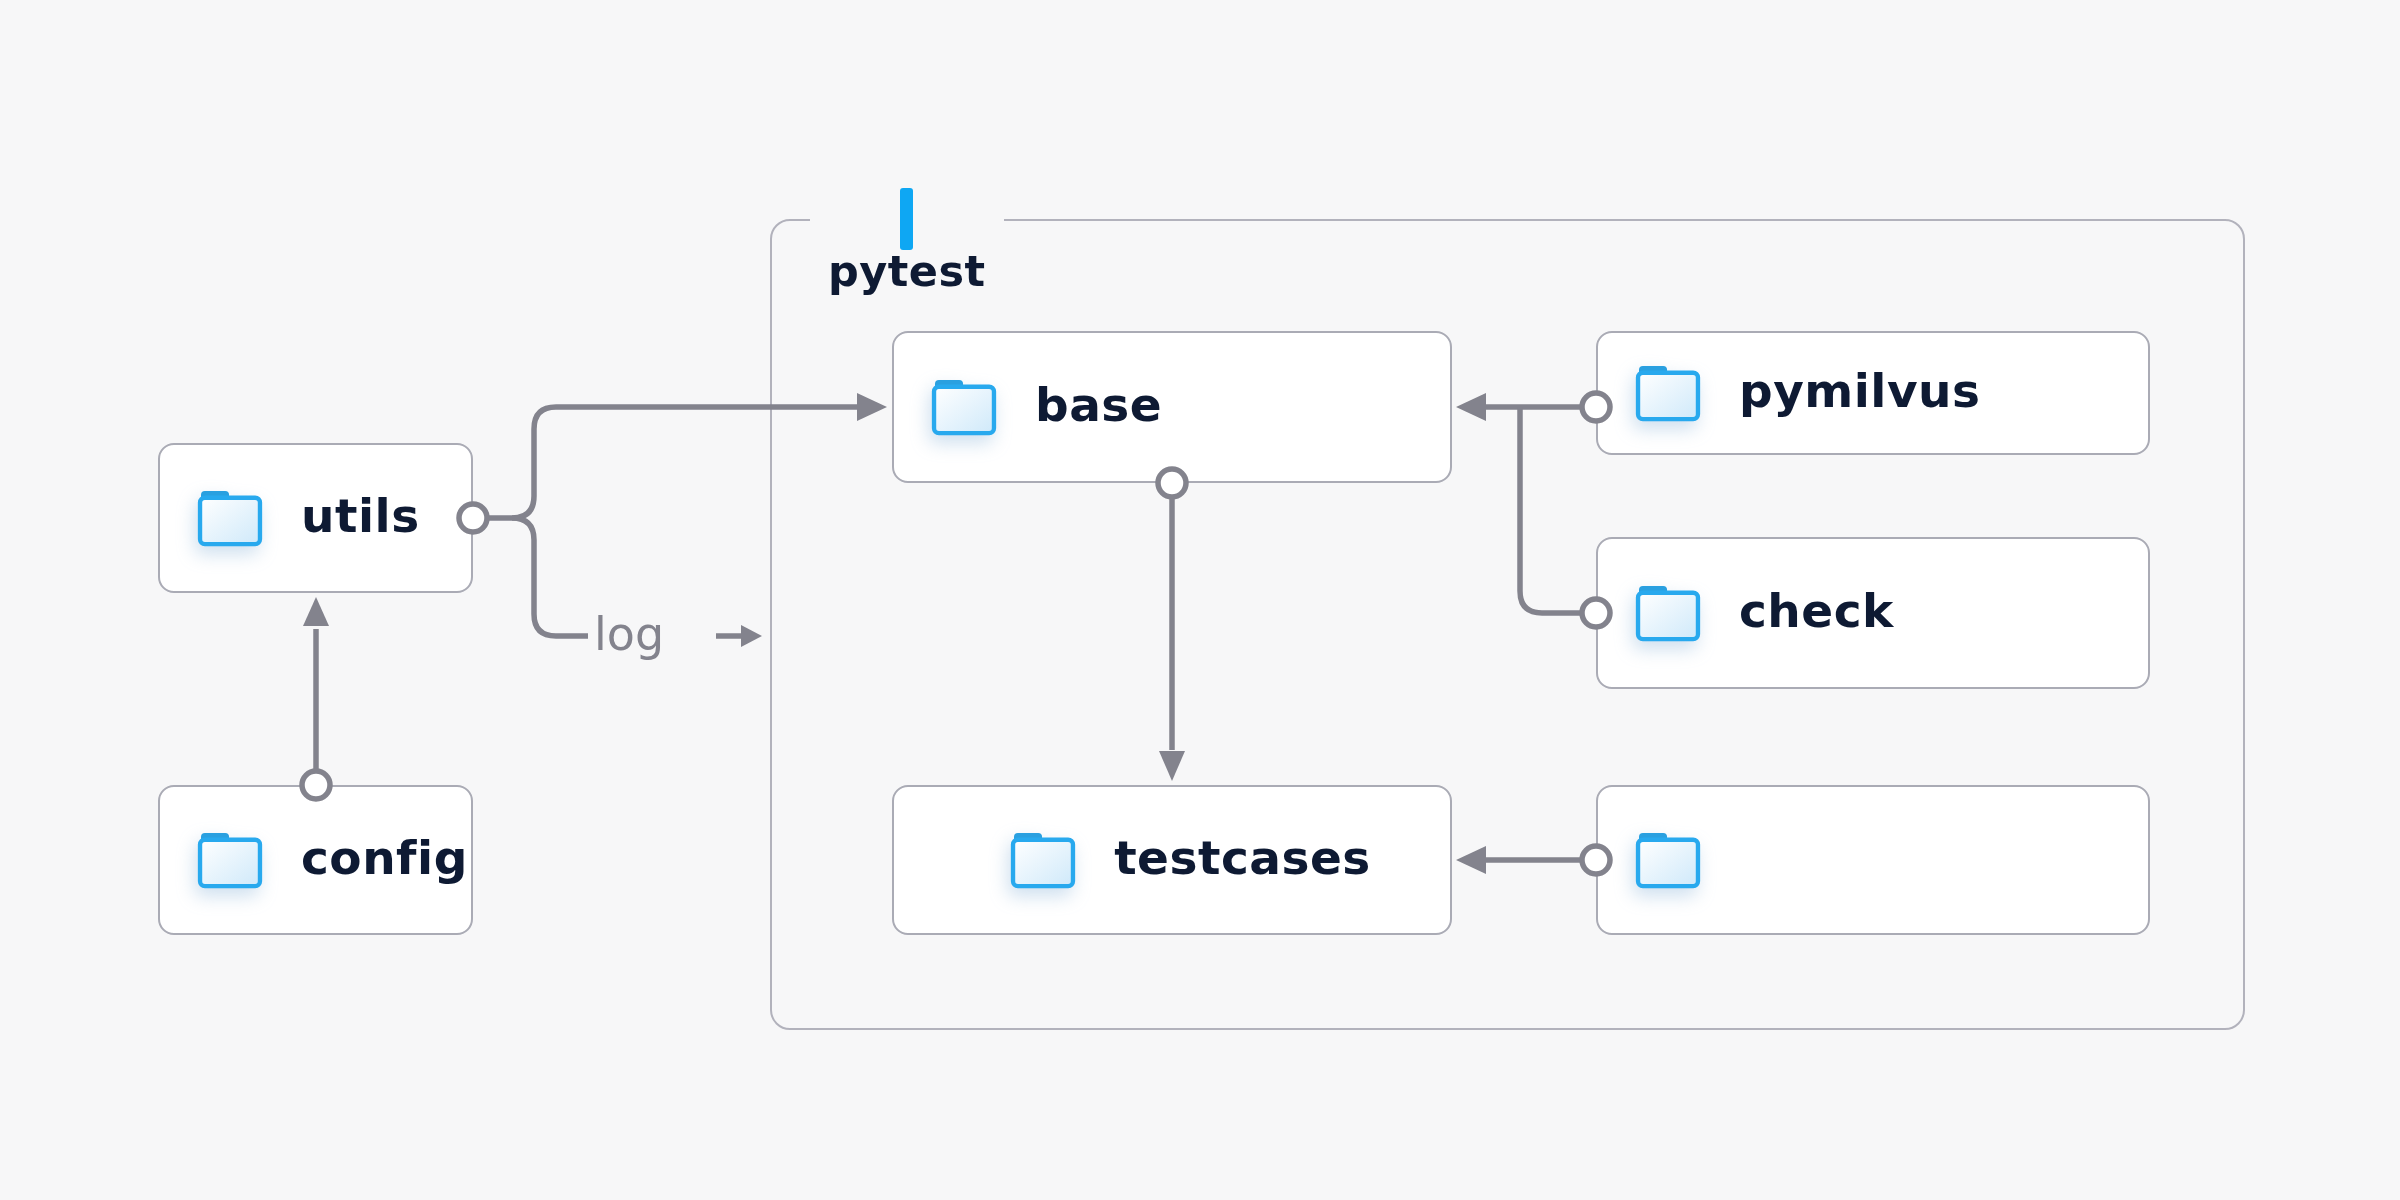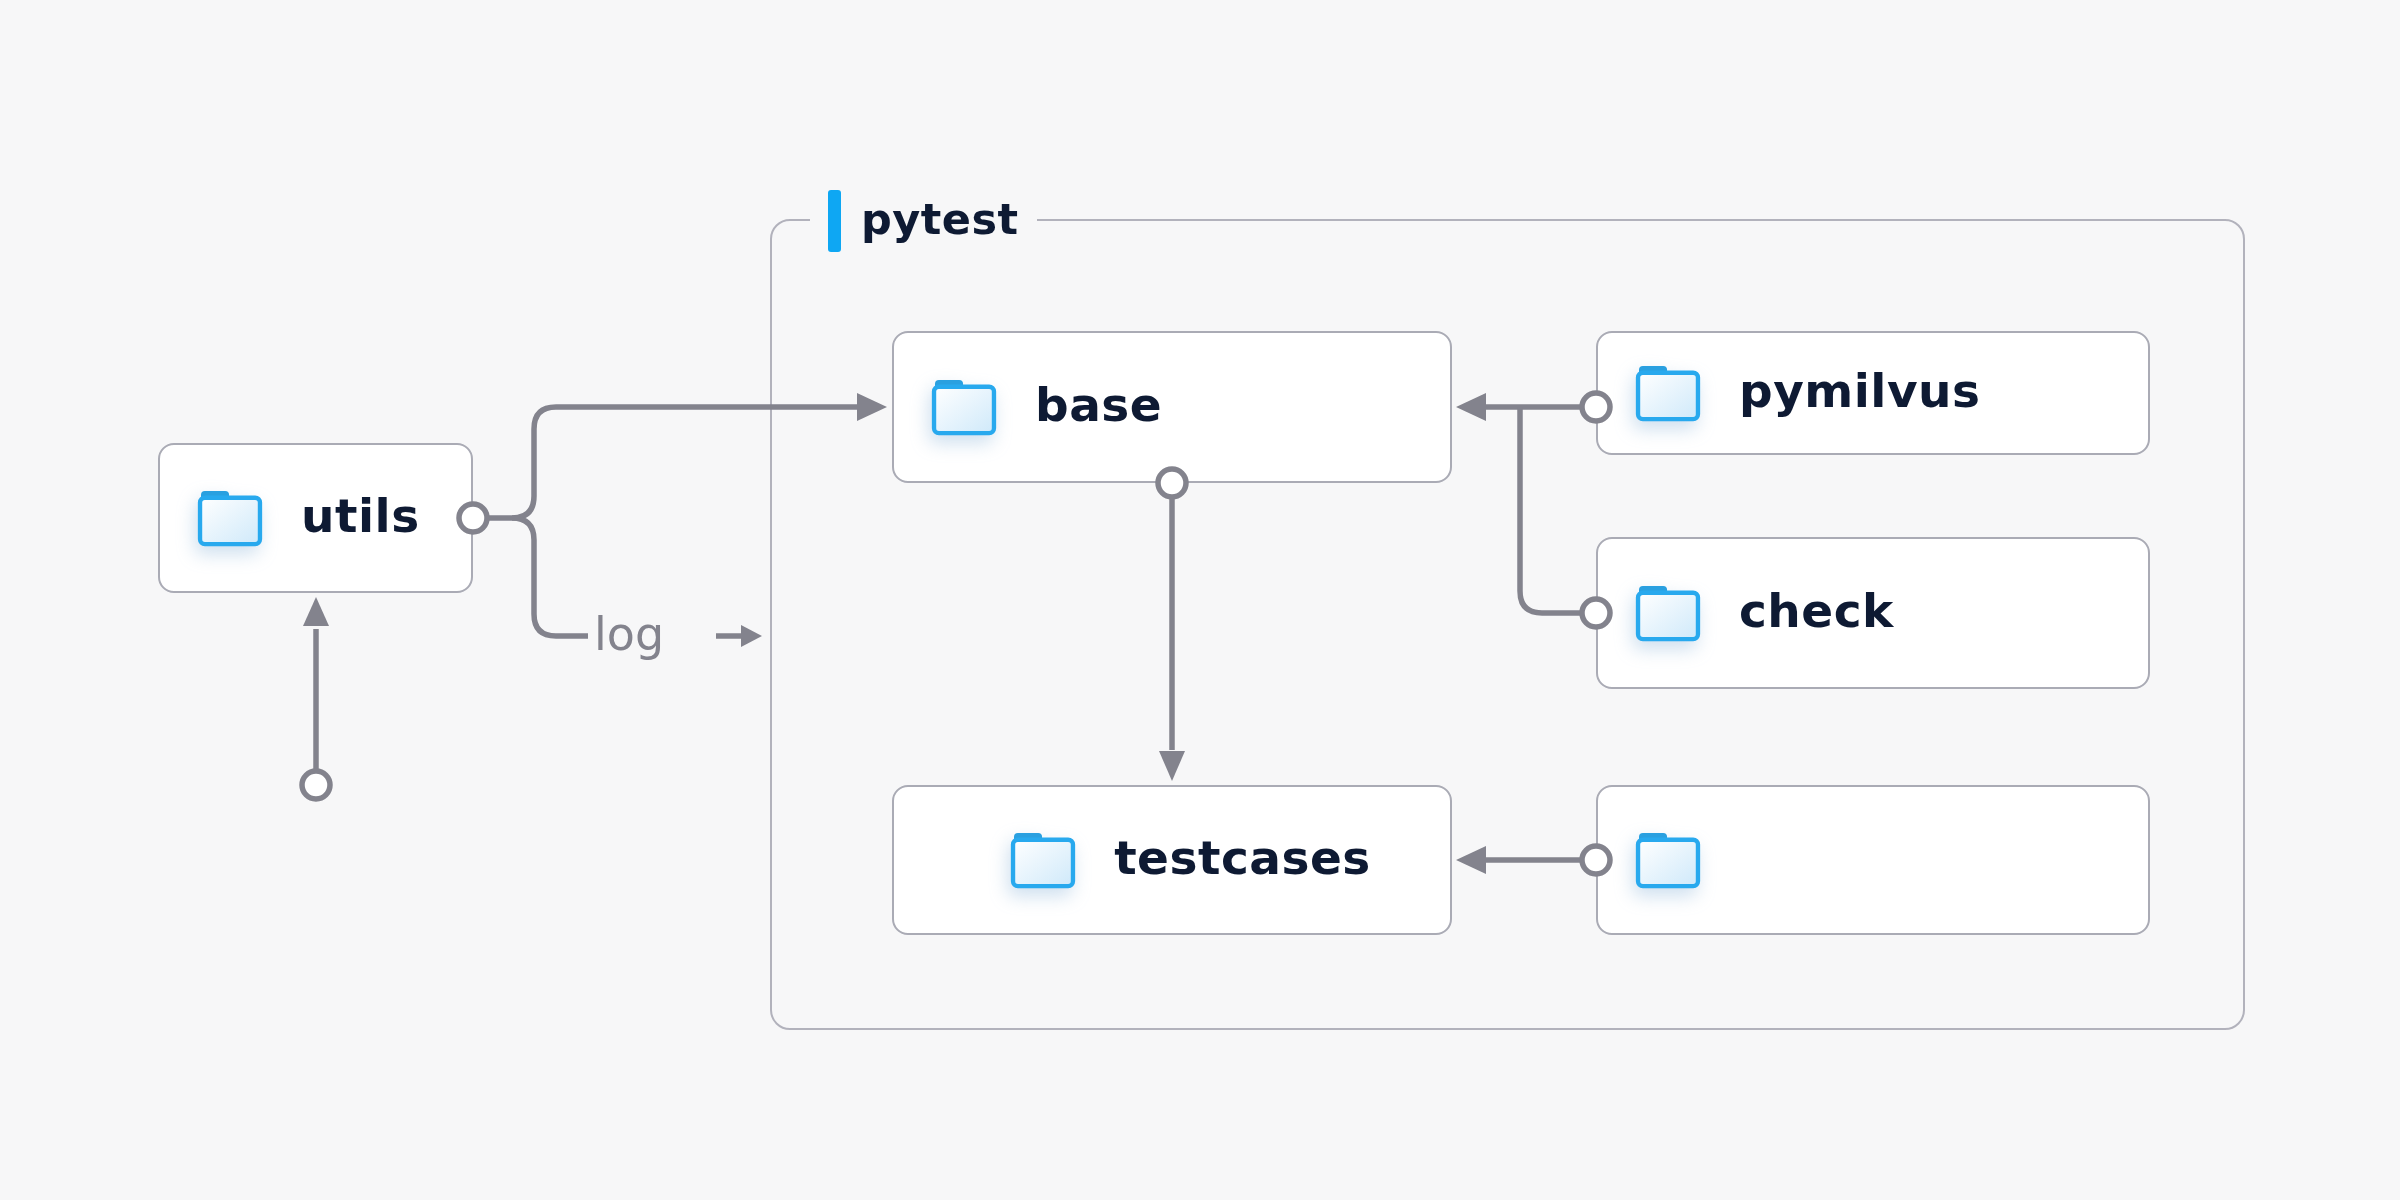--- a/index.html
+++ b/index.html
@@ -18,22 +18,22 @@
   body{background:var(--bg);font-family:"DejaVu Sans","Liberation Sans",sans-serif;}
   .stage{position:relative;width:2400px;height:1200px;background:var(--bg);}
 
   
   .container-box{
     position:absolute;left:770px;top:219px;width:1475px;height:811px;
     border:2.5px solid var(--container-border);border-radius:20px;
   }
   .container-label{
     position:absolute;left:38px;top:-33px;height:66px;
-    display:flex;align-items:center;gap:20px;
-    background:var(--bg);padding:0 18px;
+    display:flex;align-items:center;
+    background:var(--bg);padding:0 18px;flex-direction:column;
   }
   .accent-bar{width:13px;height:62px;background:var(--accent);border-radius:3px;flex:none;}
   .container-label-text{
     font-size:43px;font-weight:700;color:var(--ink);letter-spacing:.5px;line-height:1;
     padding-bottom:4px;
   }
 
   
   .node{
     position:absolute;display:flex;align-items:center;gap:38px;padding-left:37px;
@@ -84,20 +84,27 @@
   </div>
 
   <div class="node n-utils">
     <svg class="folder" width="66" height="58" viewBox="0 0 68 60">
       <rect x="4" y="2" width="29" height="16" rx="4" fill="#2aa0e0"></rect>
       <rect x="3" y="9" width="62" height="48" rx="5" fill="url(#foldergrad)" stroke="#28a9ee" stroke-width="4.5"></rect>
     </svg>
     <span class="node-label">utils</span>
   </div>
 
+  <div class="node n-config">
+    <svg class="folder" width="66" height="58" viewBox="0 0 68 60">
+      <rect x="4" y="2" width="29" height="16" rx="4" fill="#2aa0e0"></rect>
+      <rect x="3" y="9" width="62" height="48" rx="5" fill="url(#foldergrad)" stroke="#28a9ee" stroke-width="4.5"></rect>
+    </svg>
+    <span class="node-label">config</span>
+  </div>
 
   <div class="node n-base">
     <svg class="folder" width="66" height="58" viewBox="0 0 68 60">
       <rect x="4" y="2" width="29" height="16" rx="4" fill="#2aa0e0"></rect>
       <rect x="3" y="9" width="62" height="48" rx="5" fill="url(#foldergrad)" stroke="#28a9ee" stroke-width="4.5"></rect>
     </svg>
     <span class="node-label">base</span>
   </div>
 
   <div class="node n-pymilvus">

